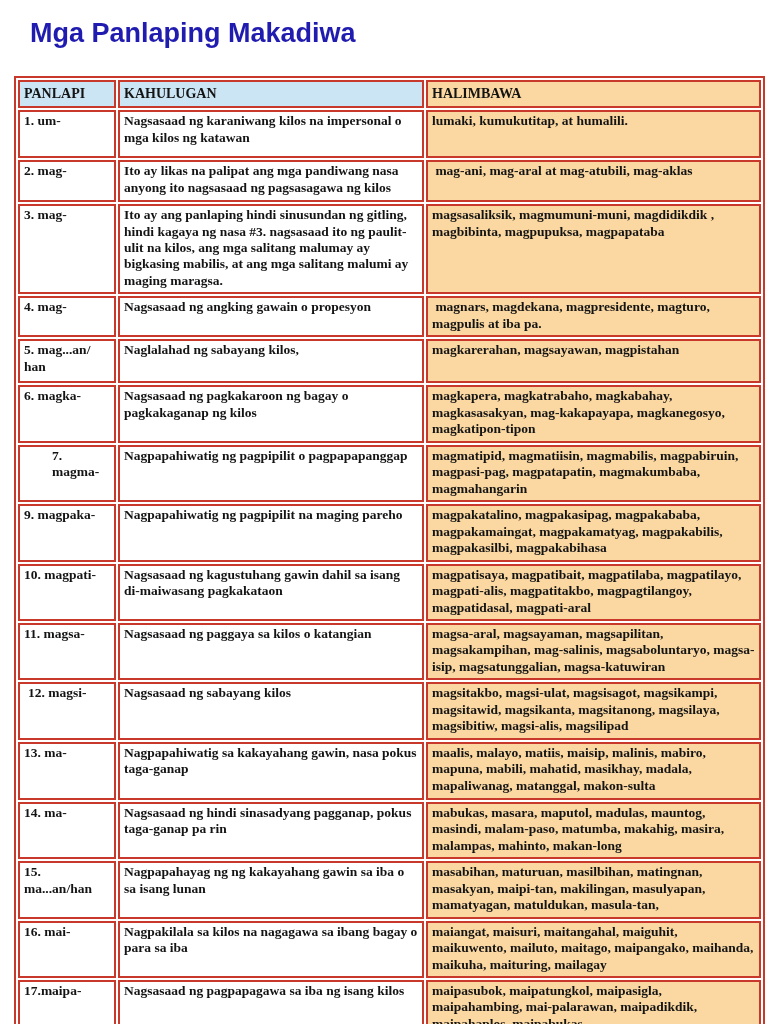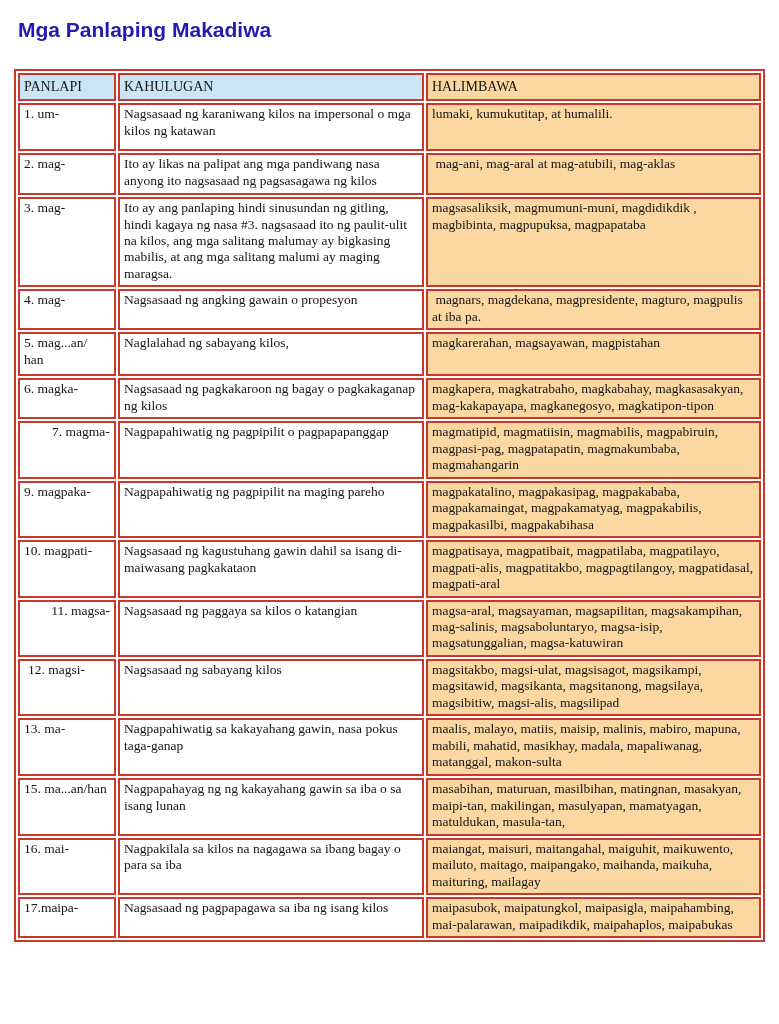--- a/index.html
+++ b/index.html
@@ -16,43 +16,43 @@
     overflow:hidden;
     font-family:"Liberation Serif", serif;
   }
   .page{
     padding:18px 14px 0 14px;
     box-sizing:border-box;
   }
   h1.doc-title{
     font-family:"Liberation Sans", sans-serif;
     font-weight:bold;
-    font-size:21px;
+    font-size:27px;
     color:var(--title-blue);
-    margin:0 0 0 4px;
+    margin:0 0 0 16px;
     padding:0;
   }
   table.affix-table{
     margin-top:27px;
     width:751px;
     table-layout:fixed;
     border-collapse:separate;
     border-spacing:2px;
     border:2px solid var(--border-red);
     background:#ffffff;
   }
   th,td{
     border:2px solid var(--border-red);
     vertical-align:top;
     text-align:left;
     padding:1px 4px 3px 4px;
     font-size:13.5px;
     line-height:1.22;
     color:var(--text);
-    font-weight:normal;
+    font-weight:bold;
     overflow:hidden;
   }
   th{
     font-size:14px;
     padding-top:3px;
     padding-bottom:4px;
   }
   .col-panlapi{width:86px;}
   .col-kahulugan{width:294px;}
   .col-halimbawa{width:auto;}
@@ -114,33 +114,38 @@
           <td class="cell-panlapi" style="height: 30px;">9. magpaka-</td>
           <td class="cell-kahulugan">Nagpapahiwatig ng pagpipilit na maging pareho</td>
           <td class="cell-halimbawa">magpakatalino, magpakasipag, magpakababa, magpakamaingat, magpakamatyag, magpakabilis, magpakasilbi, magpakabihasa</td>
         </tr>
         <tr>
           <td class="cell-panlapi" style="height: 34px;">10. magpati-</td>
           <td class="cell-kahulugan">Nagsasaad ng kagustuhang gawin dahil sa isang di-maiwasang pagkakataon</td>
           <td class="cell-halimbawa">magpatisaya, magpatibait, magpatilaba, magpatilayo, magpati-alis, magpatitakbo, magpagtilangoy, magpatidasal, magpati-aral</td>
         </tr>
         <tr>
-          <td class="cell-panlapi" style="height: 42px; text-align: right;">11. magsa-</td>
+          <td class="cell-panlapi" style="height: 42px;">11. magsa-</td>
           <td class="cell-kahulugan">Nagsasaad ng paggaya sa kilos o katangian</td>
           <td class="cell-halimbawa">magsa-aral, magsayaman, magsapilitan, magsakampihan, mag-salinis, magsaboluntaryo, magsa-isip, magsatunggalian, magsa-katuwiran</td>
         </tr>
         <tr>
           <td class="cell-panlapi" style="height: 46px; padding-left: 8px;">12. magsi-</td>
           <td class="cell-kahulugan">Nagsasaad ng sabayang kilos</td>
           <td class="cell-halimbawa">magsitakbo, magsi-ulat, magsisagot, magsikampi, magsitawid, magsikanta, magsitanong, magsilaya, magsibitiw, magsi-alis, magsilipad</td>
         </tr>
         <tr>
           <td class="cell-panlapi" style="height: 50px;">13. ma-</td>
           <td class="cell-kahulugan">Nagpapahiwatig sa kakayahang gawin, nasa pokus taga-ganap</td>
           <td class="cell-halimbawa">maalis, malayo, matiis, maisip, malinis, mabiro, mapuna, mabili, mahatid, masikhay, madala, mapaliwanag, matanggal, makon-sulta</td>
+        </tr>
+        <tr>
+          <td class="cell-panlapi" style="height: 48px;">14. ma-</td>
+          <td class="cell-kahulugan">Nagsasaad ng hindi sinasadyang pagganap, pokus taga-ganap pa rin</td>
+          <td class="cell-halimbawa">mabukas, masara, maputol, madulas, mauntog, masindi, malam-paso, matumba, makahig, masira, malampas, mahinto, makan-long</td>
         </tr>
         <tr>
           <td class="cell-panlapi" style="height: 48px;">15. ma...an/han</td>
           <td class="cell-kahulugan">Nagpapahayag ng ng kakayahang gawin sa iba o sa isang lunan</td>
           <td class="cell-halimbawa">masabihan, maturuan, masilbihan, matingnan, masakyan, maipi-tan, makilingan, masulyapan, mamatyagan, matuldukan, masula-tan,</td>
         </tr>
         <tr>
           <td class="cell-panlapi" style="height: 34px; margin-top: 20px;">16. mai-</td>
           <td class="cell-kahulugan">Nagpakilala sa kilos na nagagawa sa ibang bagay o para sa iba</td>
           <td class="cell-halimbawa">maiangat, maisuri, maitangahal, maiguhit, maikuwento, mailuto, maitago, maipangako, maihanda, maikuha, maituring, mailagay</td>

